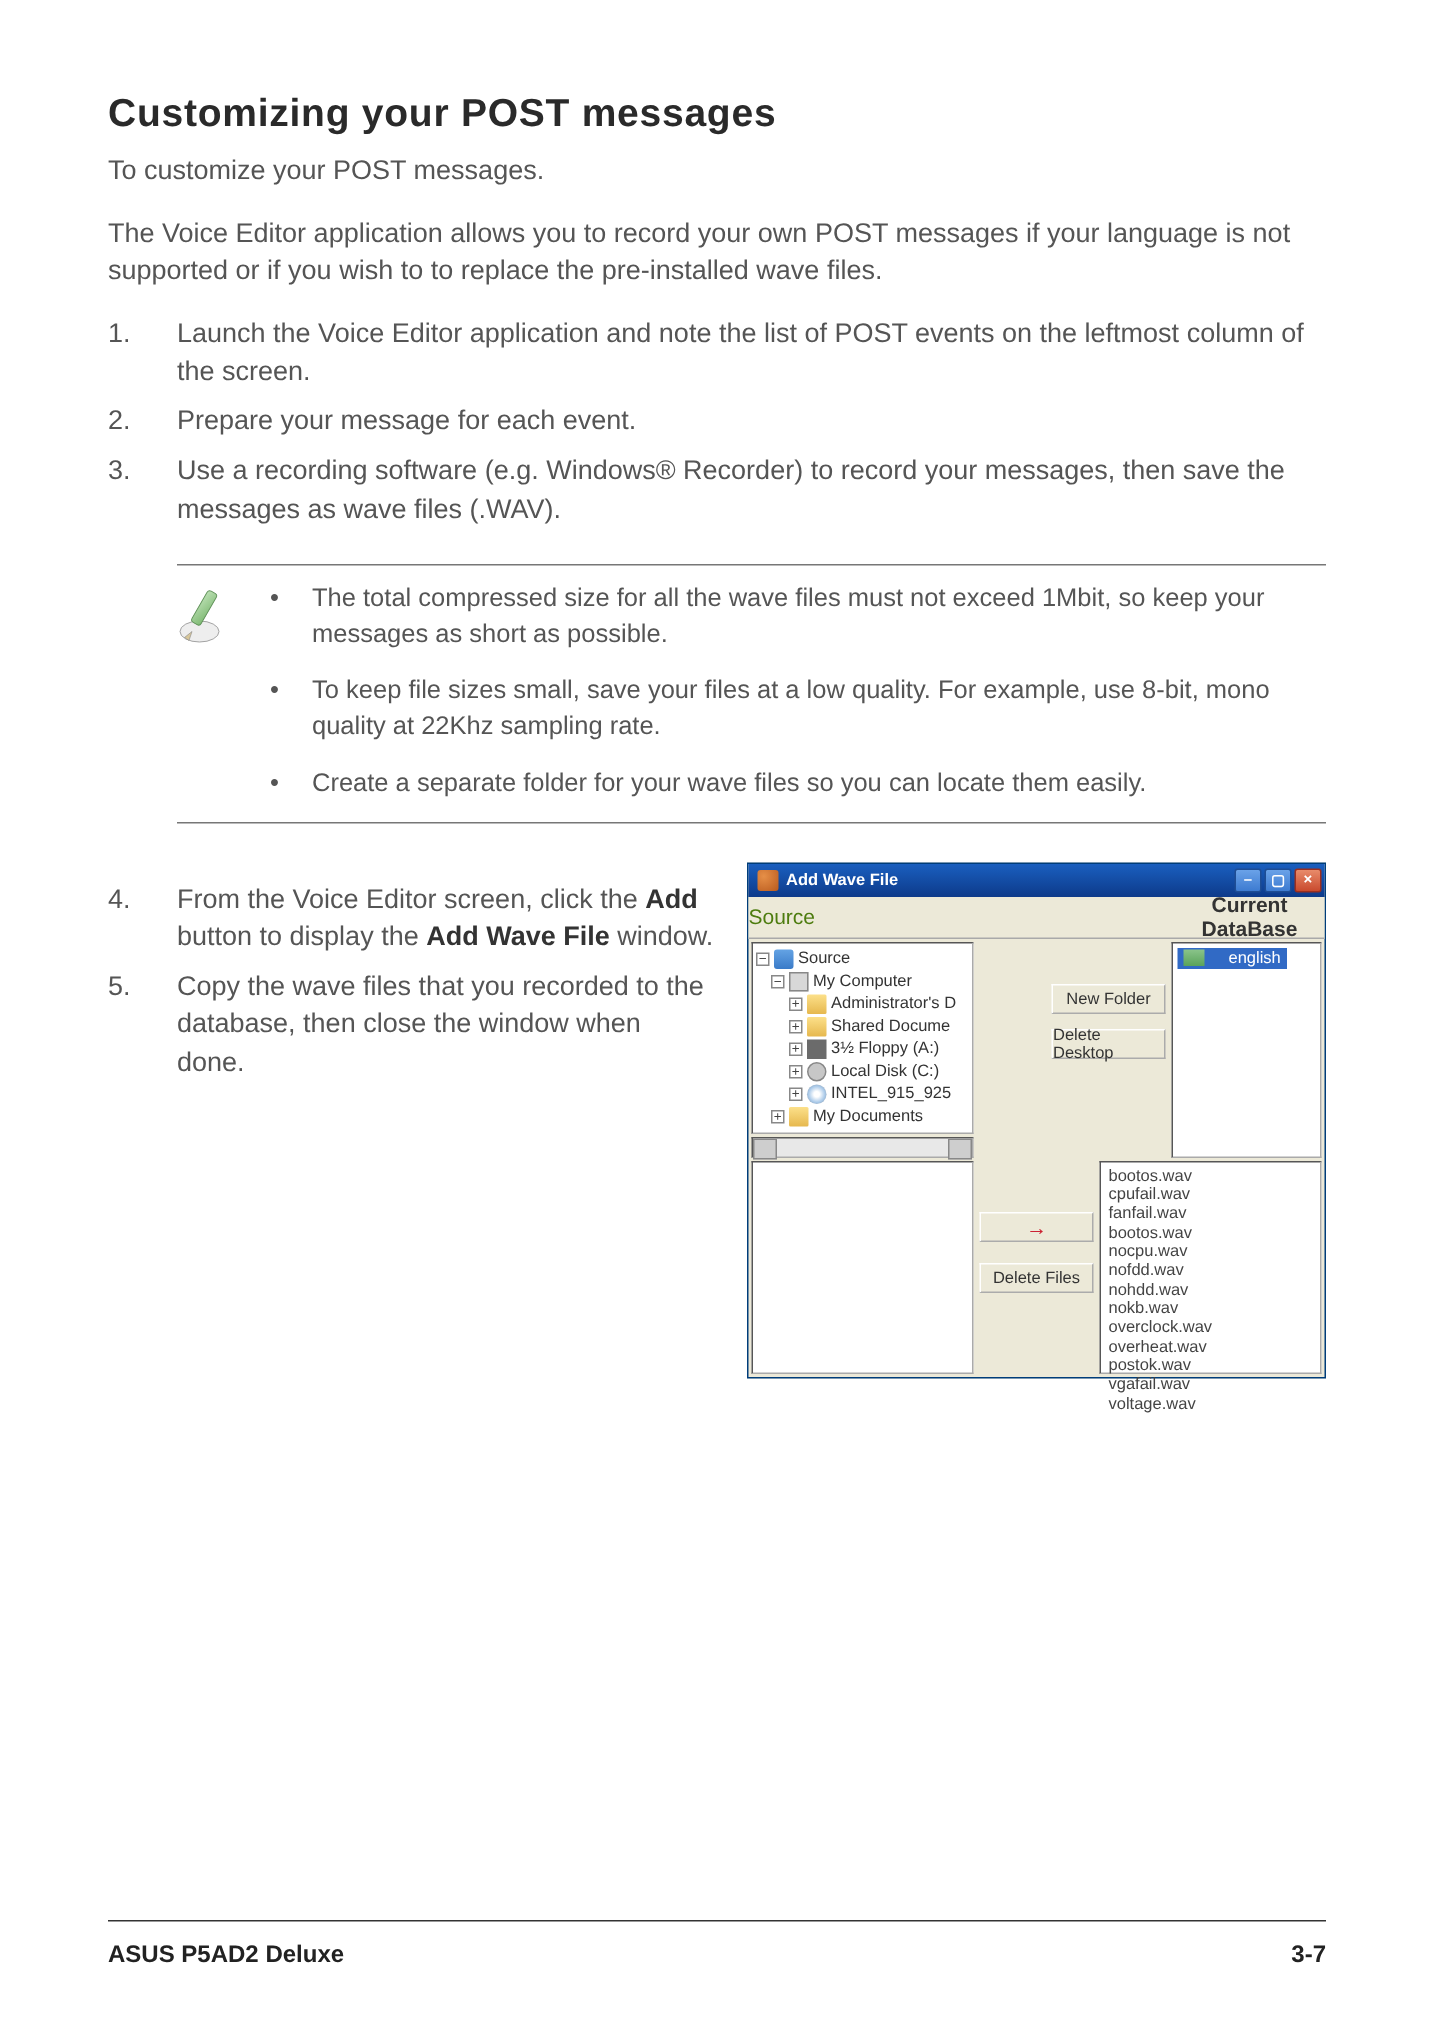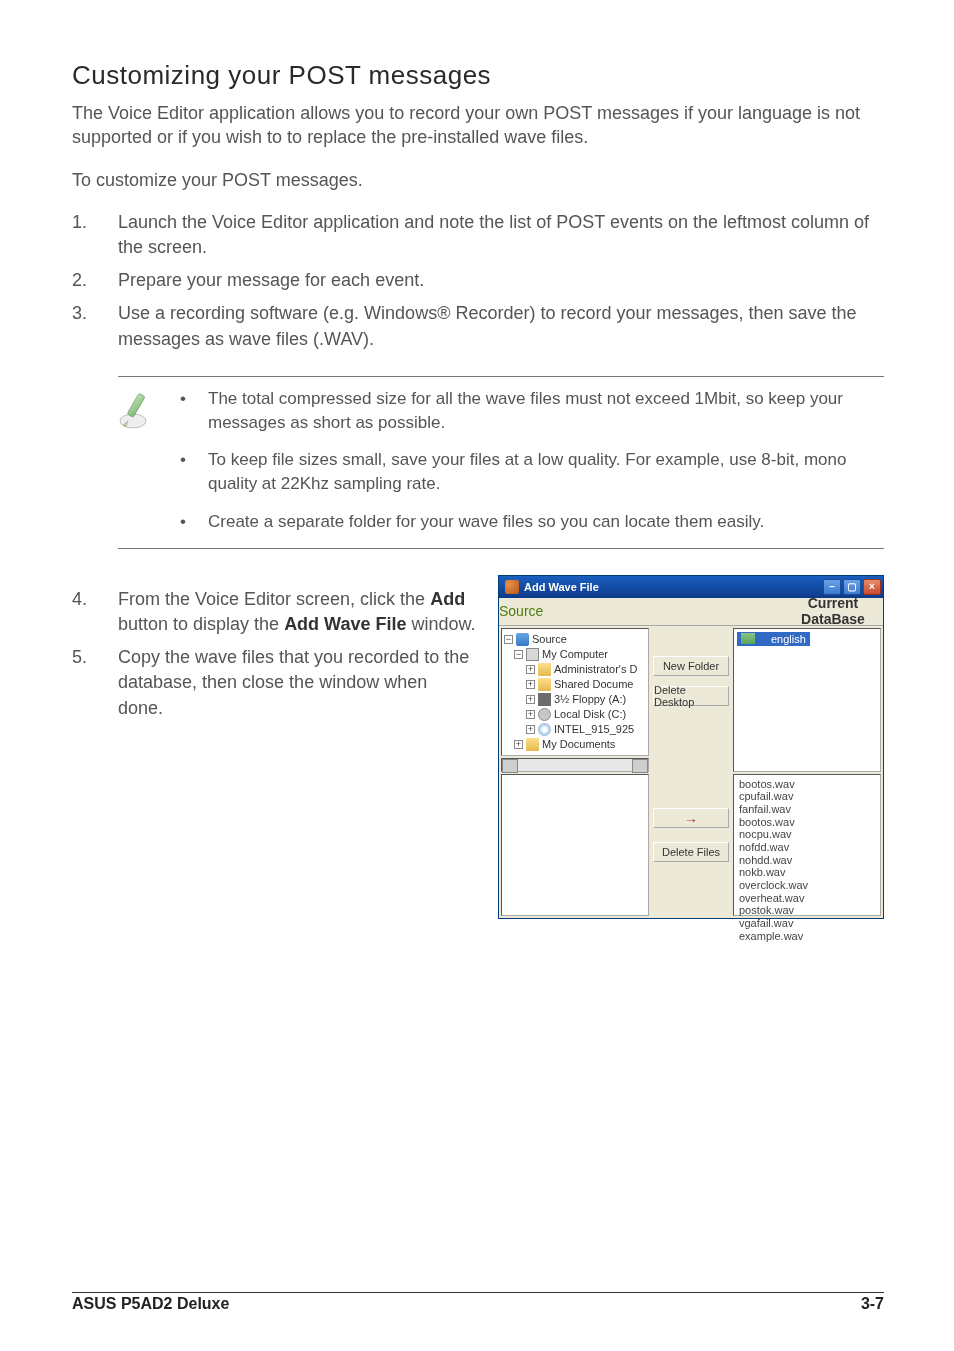--- a/index.html
+++ b/index.html
@@ -5,21 +5,21 @@
   * { box-sizing: border-box; margin: 0; padding: 0; }
   html, body { width: 954px; height: 1351px; background: #fff; font-family: Arial, Helvetica, sans-serif; color: #333; }
   .page {
     width: 954px;
     height: 1351px;
     padding: 60px 70px 40px 72px;
     position: relative;
   }
   .heading {
     font-size: 26px;
-    font-weight: 400;
+    font-weight: 700;
     color: #2a2a2a;
     margin-bottom: 10px;
     letter-spacing: 0.5px;
   }
   .para {
     font-size: 18px;
     line-height: 1.35;
     color: #555;
     margin-bottom: 18px;
   }
@@ -144,20 +144,21 @@
     content:''; position:absolute; top:0; width:14px; height:12px;
     background:#cecece; border:1px solid #888;
   }
   .scroll-h::before { left:0; }
   .scroll-h::after { right:0; }
   .mid-col {
     width: 84px;
     display:flex; flex-direction:column; align-items:center;
     gap: 10px;
     padding: 30px 4px 4px 4px;
+    margin-left: 48px;
   }
   .btn3d {
     width: 76px; height: 20px;
     background: #ece9d8;
     border: 1px outset #fff;
     font-size: 11px;
     color: #333;
     display:flex; align-items:center; justify-content:center;
   }
   .db-col {
@@ -193,37 +194,37 @@
     padding: 3px 5px; font-size: 11px; line-height: 1.15; color:#444;
   }
   
   
   .footer {
     position: absolute;
     bottom: 38px;
     left: 72px;
     right: 70px;
     border-top: 1px solid #333;
-    padding-top: 2px;
+    padding-top: 14px;
     display: flex;
     justify-content: space-between;
     font-size: 16px;
     font-weight: 900;
     color: #222;
   }
 </style>
 </head>
 <body>
 
 <div class="page">
 
   <h2 class="heading">Customizing your POST messages</h2>
 
+  <p class="para">To customize your POST messages.</p>
   <p class="para">The Voice Editor application allows you to record your own POST messages if your language is not supported or if you wish to  to replace the pre-installed wave files.</p>
-  <p class="para">To customize your POST messages.</p>
 
   <ol class="numlist">
     <li>
       <span class="num">1.</span>
       <span class="txt">Launch the Voice Editor application and note the list of POST events on the leftmost column of the screen.</span>
     </li>
     <li>
       <span class="num">2.</span>
       <span class="txt">Prepare your message for each event.</span>
     </li>
@@ -363,21 +364,21 @@
             <div>fanfail.wav</div>
             <div>bootos.wav</div>
             <div>nocpu.wav</div>
             <div>nofdd.wav</div>
             <div>nohdd.wav</div>
             <div>nokb.wav</div>
             <div>overclock.wav</div>
             <div>overheat.wav</div>
             <div>postok.wav</div>
             <div>vgafail.wav</div>
-            <div>example.wav</div>
+            <div>voltage.wav</div>
           </div>
         </div>
       </div>
     </div>
   </div>
 
   <div class="footer">
     <span>ASUS P5AD2 Deluxe</span>
     <span>3-7</span>
   </div>

